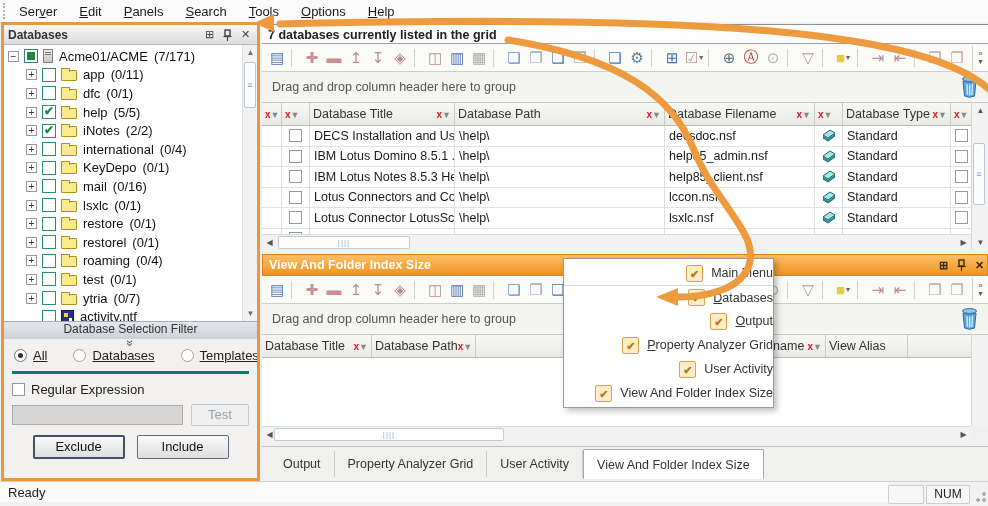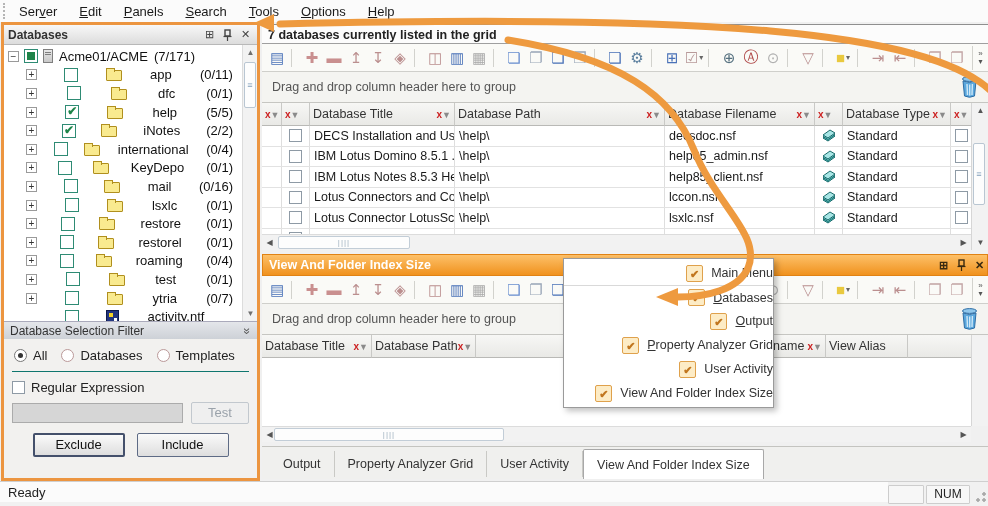--- a/index.html
+++ b/index.html
@@ -14,21 +14,21 @@
 
   
   .left-panel { position:absolute; left:1px; top:22px; width:259px; height:459px; border:3px solid #ec9540; background:#f0efed; display:flex; flex-direction:column; overflow:hidden; }
   .lp-header { height:20px; background:linear-gradient(#f8f8f8,#dcdcdc); border-bottom:1px solid #b8b8b8; display:flex; align-items:center; padding:0 4px; }
   .lp-title { font-weight:bold; font-size:12px; color:#333; flex:1; }
   .hico { width:15px; height:14px; display:flex; align-items:center; justify-content:center; font-size:11px; color:#444; margin-left:3px; }
   .pinsvg { display:block; }
 
   .tree { flex:0 0 276px; background:#fff; position:relative; overflow:hidden; padding-top:2px; }
   .trow { height:18.6px; display:flex; align-items:center; padding-left:4px; white-space:nowrap; }
-  .trow.lvl1 { padding-left:22px;justify-content:space-between; }
+  .trow.lvl1 { padding-left:22px; }
   .exp { width:11px; height:11px; border:1px solid #9a9a9a; background:#fff; font-size:10px; line-height:9px; text-align:center; color:#333; margin-right:5px; flex:0 0 11px; }
   .plus  .exp::before { content:"+"; }
   .minus .exp::before { content:"−"; }
   .noexp .exp { visibility:hidden; }
   .cb { width:14px; height:14px; border:1px solid #2e8b74; background:#fff; margin-right:5px; flex:0 0 14px; position:relative; }
   .checked .cb::before { content:"✔"; position:absolute; left:1px; top:-2px; color:#1e8449; font-size:12px; font-weight:bold; }
   .partial .cb::before { content:""; position:absolute; left:2px; top:2px; width:8px; height:8px; background:#1e8449; }
   .tic { margin-right:6px; position:relative; flex:0 0 auto; }
   .server .tic { width:10px; height:14px; background:linear-gradient(#e8e8e8,#c9c9c9); border:1px solid #7f7f7f; }
   .server .tic::before { content:""; position:absolute; left:1px; top:2px; width:6px; height:1px; background:#7f7f7f; box-shadow:0 2px 0 #7f7f7f; }
@@ -38,25 +38,25 @@
   .db .tic::before { content:""; position:absolute; left:2px; top:2px; width:4px; height:4px; background:#f5d327; }
   .db .tic::after { content:""; position:absolute; left:7px; top:7px; width:3px; height:3px; background:#ffffff; }
   .tl { font-size:13px; color:#111; }
   .tc { font-size:13px; color:#111; margin-left:6px; }
 
   .vscroll { position:absolute; right:0; top:0; bottom:0; width:15px; background:#f2f2f2; border-left:1px solid #dcdcdc; }
   .vscroll .sa { position:absolute; left:0; width:15px; height:15px; font-size:8px; color:#6f6f6f; text-align:center; line-height:15px; }
   .vscroll .sa.up { top:0; } .vscroll .sa.dn { bottom:0; }
   .vthumb { position:absolute; left:1px; width:12px; background:#fdfdfd; border:1px solid #b9c6d2; border-radius:2px; color:#7f9db9; font-size:9px; text-align:center; }
 
-  .filt-header { height:18px; background:linear-gradient(#e4e6ea,#cdd1d7); border-top:1px solid #aab; display:flex; align-items:center; padding:0 6px; }
+  .filt-header { height:18px; background:linear-gradient(#e4e6ea,#cdd1d7); border-top:1px solid #aab; display:flex; align-items:center; padding:0 6px;flex-direction:column; }
   .filt-title { flex:1; font-size:12px; color:#333; }
   .chev { color:#555; font-size:12px; transform:rotate(90deg); }
   .filt-body { flex:1; background:#f2f1ef; padding:6px 8px 4px 8px; font-size:13px; }
-  .radios { display:flex; align-items:center; gap:14px; padding:3px 0 8px 2px; border-bottom:1px solid #0f766e; }
+  .radios { display:flex; align-items:center; gap:26px; padding:3px 0 8px 2px; border-bottom:3px solid #0f766e;text-decoration:underline; }
   .radio { display:flex; align-items:center; gap:6px; }
   .rd { width:13px; height:13px; border:1px solid #b99; border-radius:50%; background:#fff; position:relative; }
   .radio.on .rd { border-color:#777; }
   .radio.on .rd::before { content:""; position:absolute; left:3px; top:3px; width:5px; height:5px; border-radius:50%; background:#333; }
   .ckrow { display:flex; align-items:center; gap:6px; margin-top:8px; }
   .ck { width:13px; height:13px; border:1px solid #8e9aa5; background:#fff; flex:0 0 13px; }
   .ck.dis { border-color:#b9bfc5; background:#f4f4f4; }
   .inprow { display:flex; align-items:center; margin-top:7px; gap:8px; }
   .txtin { flex:1; height:20px; background:#d6d6d6; border:1px solid #ababab; }
   .btn-test { width:58px; height:22px; background:#efefef; border:1px solid #c2c8ce; color:#9aa2aa; font-size:13px; text-align:center; line-height:20px; border-radius:2px; }

